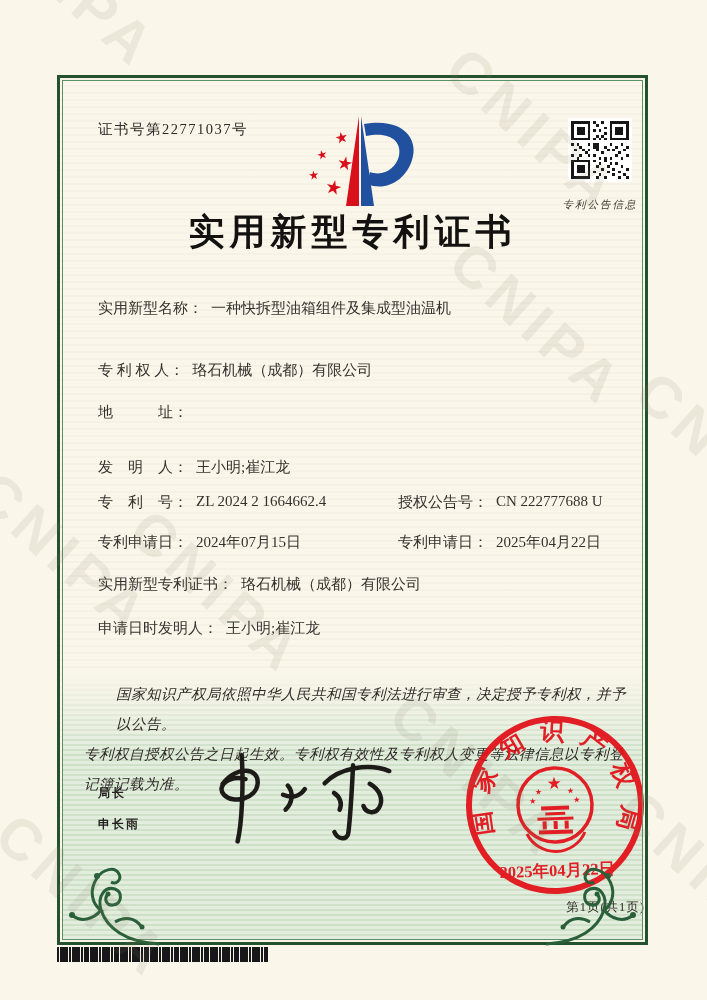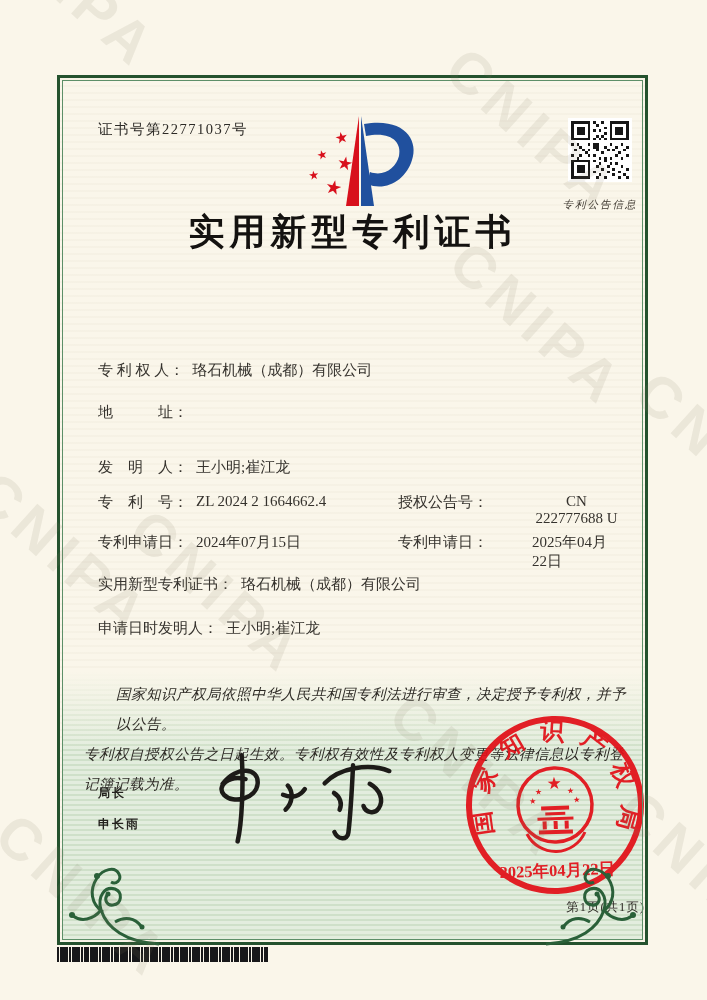--- a/index.html
+++ b/index.html
@@ -43,21 +43,21 @@
   .title{
     position:absolute;left:0;top:130px;width:100%;text-align:center;
     font-size:36px;font-weight:700;letter-spacing:5px;color:#141210;
   }
   
   .row{position:absolute;left:38px;width:523px;display:flex;font-size:15px;color:#35322d;line-height:24px;}
   .row .lab{white-space:pre;}
   .row .val{flex:1;padding-left:8px;}
   .cols{position:absolute;left:38px;width:523px;display:flex;font-size:15px;color:#35322d;}
   .cols .c-l{width:300px;display:flex;}
-  .cols .c-r{flex:1;display:flex;gap:36px;}
+  .cols .c-r{flex:1;display:flex;}
   .cols .lab{white-space:pre;}
   .cols .val{padding-left:8px;}
   .r1{top:218px;} .r2{top:280px;} .r3{top:322px;} .r4{top:377px;}
   .r5{top:415px;text-align:center;} .r6{top:455px;} .r7{top:494px;} .r8{top:538px;}
   
   .statement{
     position:absolute;left:24px;top:601px;width:545px;
     font-size:14.5px;font-style:italic;line-height:30px;color:#2e2b26;letter-spacing:0.5px;
   }
   .statement .l1{padding-left:2.2em;}
@@ -191,20 +191,24 @@
         <rect x="17" y="20" width="1" height="1"></rect>
           <rect x="20" y="20" width="1" height="1"></rect>
           <rect x="13" y="18" width="1" height="1"></rect>
       </g>
     </svg>
     <div class="qr-label">专利公告信息</div>
   </div>
 
   <div class="title">实用新型专利证书</div>
 
+  <div class="row r1">
+    <span class="lab">实用新型名称：</span>
+    <span class="val">一种快拆型油箱组件及集成型油温机</span>
+  </div>
   <div class="row r2">
     <span class="lab">专 利 权 人：</span>
     <span class="val">珞石机械（成都）有限公司</span>
   </div>
   <div class="row r3">
     <span class="lab">地　　　址：</span>
   </div>
   <div class="row r4">
     <span class="lab">发　明　人：</span>
     <span class="val">王小明;崔江龙</span>

